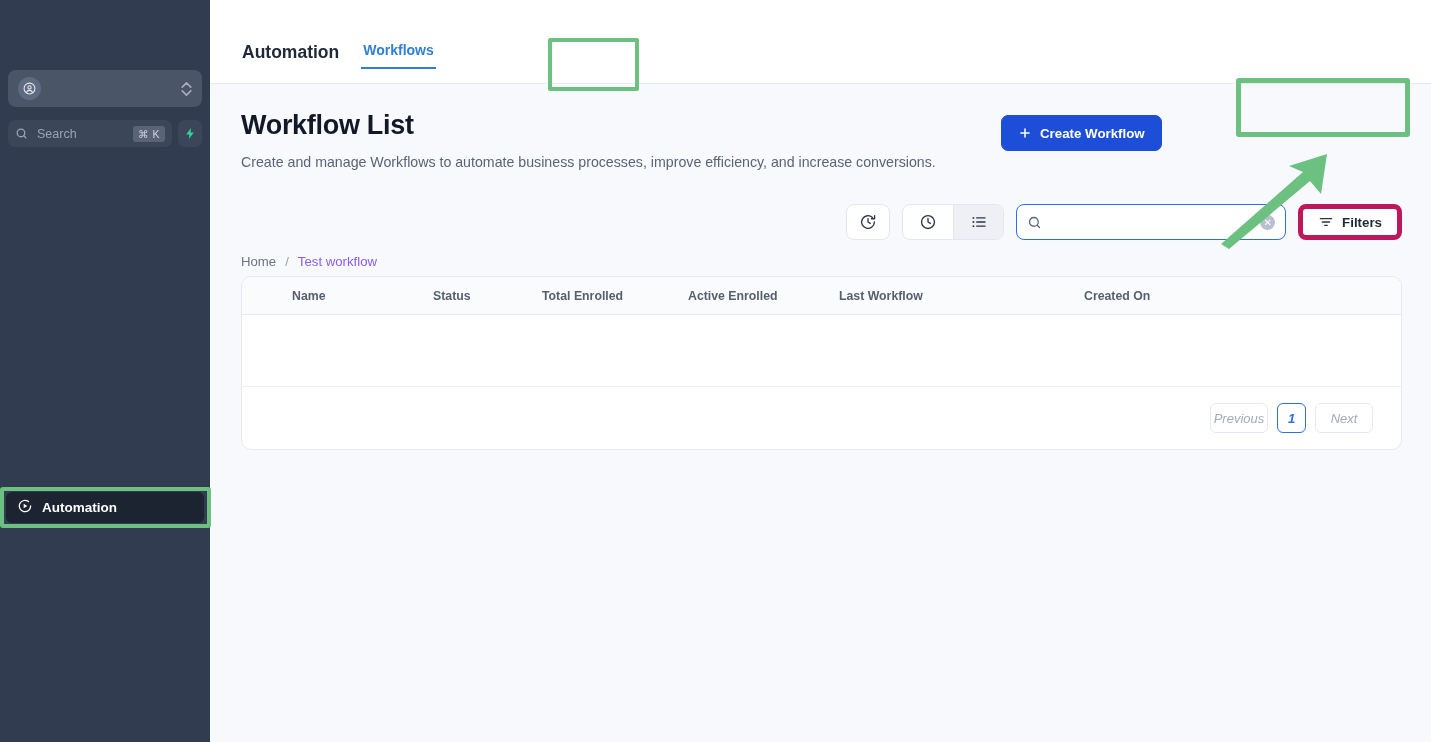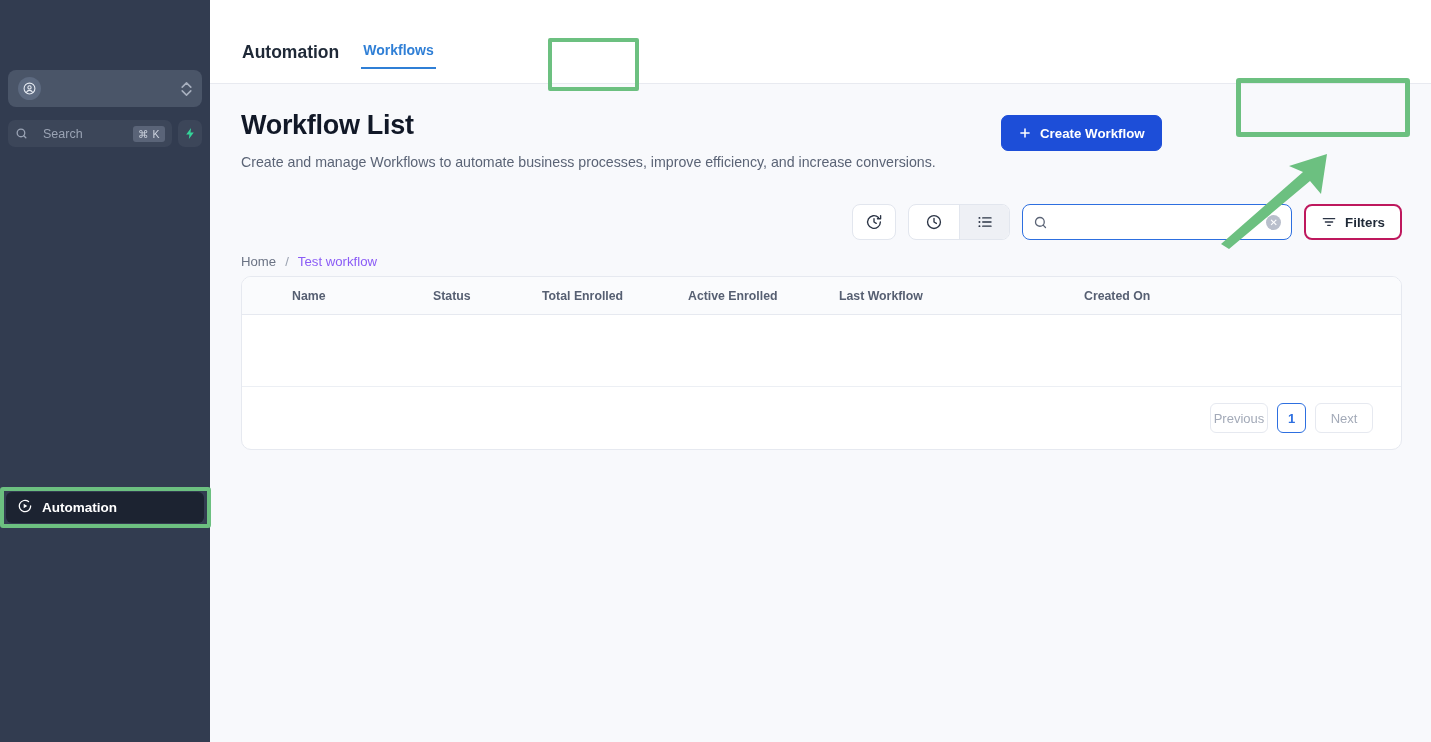--- a/index.html
+++ b/index.html
@@ -39,21 +39,21 @@
 
   .search-row {
     margin: 13px 8px 0 8px;
     display: flex; align-items: center; gap: 6px;
   }
   .search-pill {
     flex: 1; height: 27px;
     background: #3c4659;
     border-radius: 7px;
     display: flex; align-items: center;
-    padding: 0 7px; gap: 15px;
+    padding: 0 7px; gap: 9px;
   }
   .search-pill .ph {
     flex: 1; font-size: 12.5px; color: #9aa3b4;
   }
   .kbd {
     background: #5a6478; color: #cdd3de;
     font-size: 10.5px; border-radius: 3px;
     padding: 2px 5px; letter-spacing: .5px;
   }
   .bolt-btn {
@@ -167,21 +167,21 @@
   .searchbox input {
     flex: 1; border: none; outline: none; font-size: 13px;
     font-family: "Liberation Sans", sans-serif; color: #1f2937; background: transparent;
   }
   .clear-x {
     width: 15px; height: 15px; border-radius: 50%; background: #b9bfcc;
     color: #fff; font-size: 10px; line-height: 15px; text-align: center;
     cursor: pointer; flex: 0 0 15px;
   }
   .filters-btn {
-    height: 36px; background: #fff; border: 2px solid #be185d;
+    height: 36px; background: #fff; border: 5px solid #be185d;
     border-radius: 8px; display: flex; align-items: center; gap: 8px;
     padding: 0 15px; font-size: 13.3px; color: #1f2937; font-weight: 600;
     cursor: pointer;
   }
 
   
   .breadcrumb { margin-top: 14px; font-size: 13.2px; display: flex; gap: 9px; align-items: center; }
   .bc-home { color: #6b7384; cursor: pointer; }
   .bc-sep { color: #9aa1b0; }
   .bc-cur { color: #8b5cf6; }
@@ -200,21 +200,21 @@
     font-size: 12.3px; font-weight: 700; color: #565f72;
   }
   .tbody { height: 72px; background: #fff; border-bottom: 1px solid #eceff4; }
   .pager {
     height: 62px; display: flex; align-items: center; justify-content: flex-end;
     gap: 9px; padding-right: 28px;
   }
   .pg {
     min-width: 58px; height: 30px; border: 1px solid #e6e9f0; border-radius: 6px;
     display: flex; align-items: center; justify-content: center;
-    font-size: 13px; color: #a3aab8; background: #fff; cursor: pointer;
+    font-size: 13px; color: #a3aab8; background: #fff; cursor: pointer; font-style: italic;
   }
   .pg.num {
     min-width: 29px; border-color: #2d6fe0; color: #2d6fe0; font-weight: 600;
   }
 </style>
 </head>
 <body>
 
 <div class="app">
 

